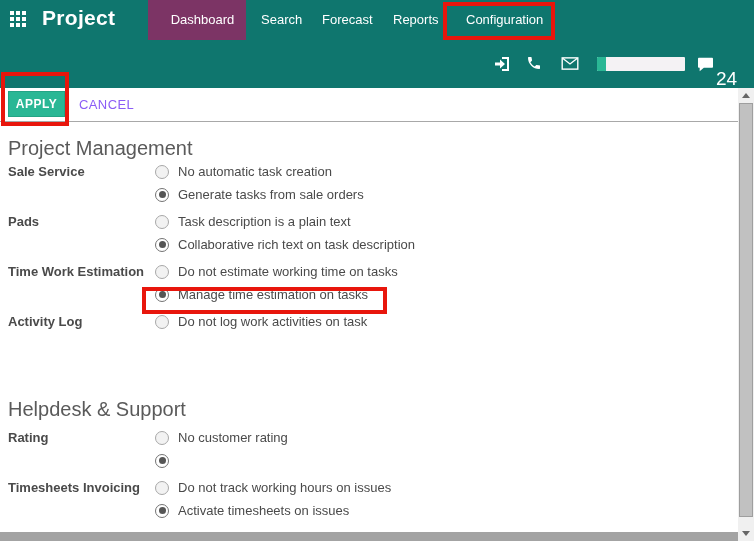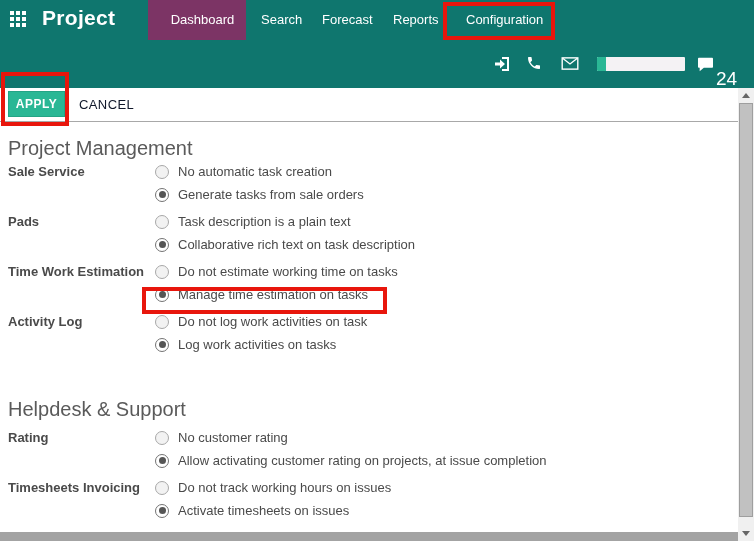--- a/index.html
+++ b/index.html
@@ -26,21 +26,21 @@
   .icon-phone { left:526px; top:55px; width:16px; height:16px; }
   .icon-mail { left:561px; top:57px; width:18px; height:13px; }
   .progress { position:absolute; left:597px; top:57px; width:88px; height:14px; background:#f4f2f4; border-radius:1px; overflow:hidden; }
   .progress .fill { height:100%; background:#2ab795; }
   .icon-chat { left:697px; top:57px; width:17px; height:15px; }
   .chat-count { position:absolute; left:716px; top:68px; color:#fff; font-size:19px; }
 
   
   .btn-apply { position:absolute; left:8px; top:91px; width:57px; height:26px; background:#2ab795; border:1px solid #24a486;
     color:#fff; font-size:12px; font-weight:bold; font-family:"Liberation Sans",sans-serif; letter-spacing:.5px; cursor:pointer; }
-  .link-cancel { position:absolute; left:79px; top:97px; color:#0f172a; font-size:13px; letter-spacing:.4px; cursor:pointer; }
+  .link-cancel { position:absolute; left:79px; top:97px; color:#8b5cf6; font-size:13px; letter-spacing:.4px; cursor:pointer; }
   .divider { position:absolute; left:0; top:121px; width:738px; height:1px; background:#a8a8a8; }
 
   
   .sec-title { position:absolute; left:8px; font-size:20px; font-weight:400; color:#5a5a5a; }
   .sec0-title { top:137px; }
   .sec1-title { top:398px; }
   .groups { position:absolute; left:8px; width:700px; }
   .groups0 { top:152px;margin-top:8px; }
   .groups1 { top:426px; }
   .group { display:flex; margin-bottom:4px; }
@@ -160,41 +160,36 @@
       </div>
     </div>
 
     <div class="group">
       <div class="group-label">Activity Log</div>
       <div class="opts">
         <div class="opt">
           <span class="radio"></span>
           <span class="opt-text">Do not log work activities on task</span>
         </div>
-        <div class="opt">
-          <span class="radio selected"></span>
-          <span class="opt-text">Log work activities on tasks</span>
-        </div>
       </div>
     </div>
   </div>
 
   <div class="sec-title sec1-title">Helpdesk &amp; Support</div>
   <div class="groups groups1">
 
     <div class="group">
       <div class="group-label">Rating</div>
       <div class="opts">
         <div class="opt">
           <span class="radio"></span>
           <span class="opt-text">No customer rating</span>
         </div>
         <div class="opt">
           <span class="radio selected"></span>
-          <span class="opt-text">Allow activating customer rating on projects, at issue completion</span>
         </div>
       </div>
     </div>
 
     <div class="group">
       <div class="group-label">Timesheets Invoicing</div>
       <div class="opts">
         <div class="opt">
           <span class="radio"></span>
           <span class="opt-text">Do not track working hours on issues</span>

